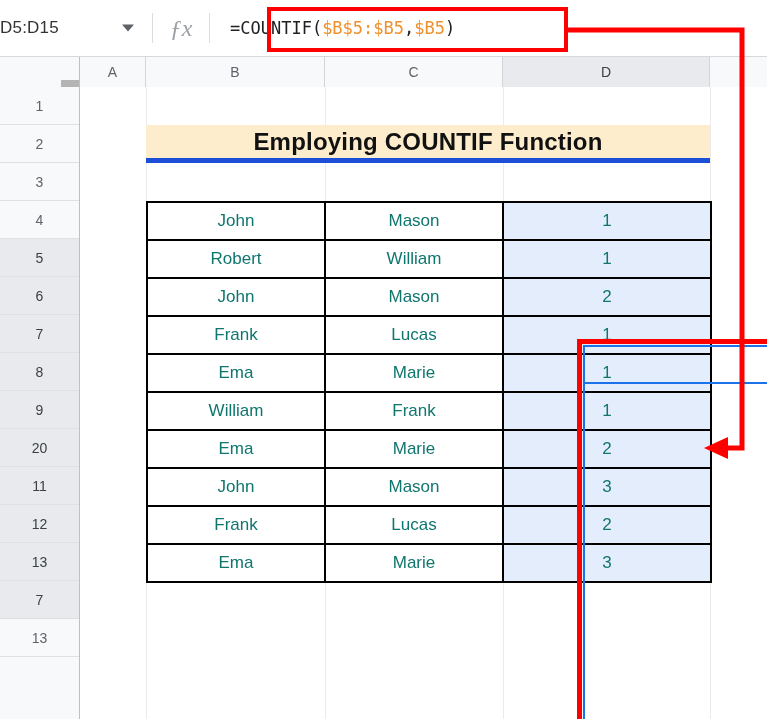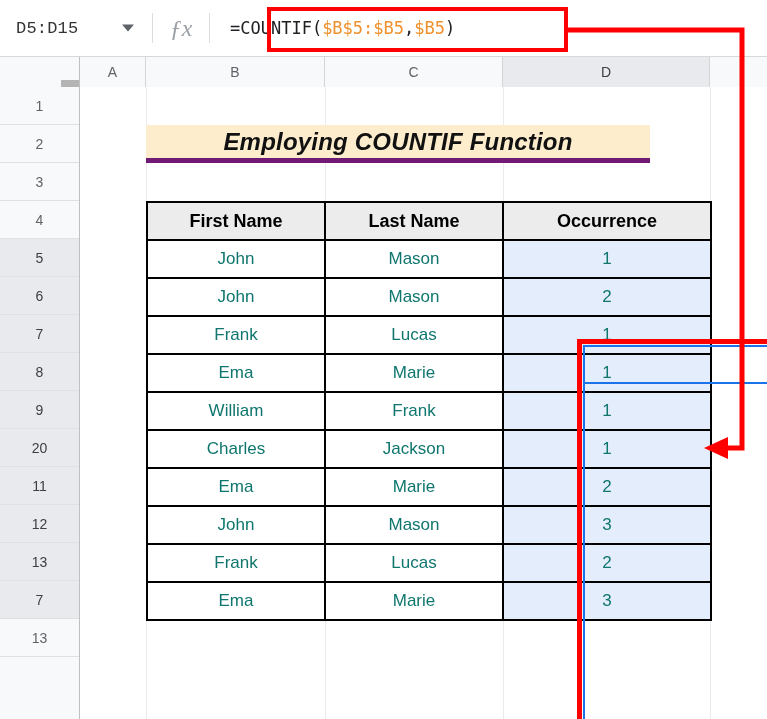--- a/index.html
+++ b/index.html
@@ -12,21 +12,21 @@
   #app { position: relative; width: 767px; height: 719px; background:#fff; }
 
   
   .fbar {
     position:absolute; left:0; top:0; width:767px; height:57px;
     background:#ffffff; display:flex; align-items:center;
     border-bottom:1px solid #d7d8d9;
   }
   .namebox {
     width:152px; height:57px; display:flex; align-items:center;
-    padding-left:16px; position:relative;font-family:Liberation Mono, monospace;
+    position:relative;
   }
   .namebox-text {
     font-size:17px; color:#333; letter-spacing:.2px;
   }
   .namebox-caret {
     position:absolute; right:18px; top:50%; transform:translateY(-50%);
     width:0;height:0; border-left:6px solid transparent;
     border-right:6px solid transparent; border-top:7px solid #5f6368;
   }
   .vdiv { width:1px; height:30px; background:#dadce0; }
@@ -89,23 +89,23 @@
     font-size:14px; color:#5f6368;
     border-bottom:1px solid #e0e0e0; background:#f8f9fa;
   }
   .rh.sel { background:#e8eaed; color:#3c4043; }
 
   .cellarea { position:absolute; left:80px; top:0; right:0; bottom:0; background:#fff; }
   .vline { position:absolute; top:0; bottom:0; width:1px; background:#ebebeb; }
 
   
   .title-cell {
-    position:absolute; left:66px; top:38px; width:504px; height:38px;
-    background:#fdedcd; border-bottom:5px solid #701a75;
-    display:flex; align-items:center; justify-content:center;font-style:italic;
+    position:absolute; left:66px; top:38px; width:564px; height:38px;
+    background:#fdedcd; border-bottom:5px solid #1d4ed8;
+    display:flex; align-items:center; justify-content:center;
   }
   .title-text {
     font-size:24px; font-weight:bold; color:#111; letter-spacing:.2px;
   }
 
   table.data {
     position:absolute; left:66px; top:114px;
     border-collapse:collapse; table-layout:fixed;
   }
   table.data td {
@@ -193,53 +193,48 @@
       <div class="vline" style="left:245px"></div>
       <div class="vline" style="left:423px"></div>
       <div class="vline" style="left:630px"></div>
 
       <div class="title-cell">
         <span class="title-text">Employing COUNTIF Function</span>
       </div>
 
       <table class="data">
         <tbody>
-            <tr class="hdr">
-          <td class="c1">First Name</td>
-          <td class="c2">Last Name</td>
-          <td class="c3">Occurrence</td>
-        </tr>
         <tr>
           <td class="c1">John</td>
           <td class="c2">Mason</td>
+          <td class="c3 occ">1</td>
+        </tr>
+        <tr>
+          <td class="c1">Robert</td>
+          <td class="c2">William</td>
           <td class="c3 occ">1</td>
         </tr>
         <tr>
           <td class="c1">John</td>
           <td class="c2">Mason</td>
           <td class="c3 occ">2</td>
         </tr>
         <tr>
           <td class="c1">Frank</td>
           <td class="c2">Lucas</td>
           <td class="c3 occ">1</td>
         </tr>
         <tr>
           <td class="c1">Ema</td>
           <td class="c2">Marie</td>
           <td class="c3 occ">1</td>
         </tr>
         <tr>
           <td class="c1">William</td>
           <td class="c2">Frank</td>
-          <td class="c3 occ">1</td>
-        </tr>
-        <tr>
-          <td class="c1">Charles</td>
-          <td class="c2">Jackson</td>
           <td class="c3 occ">1</td>
         </tr>
         <tr>
           <td class="c1">Ema</td>
           <td class="c2">Marie</td>
           <td class="c3 occ">2</td>
         </tr>
         <tr>
           <td class="c1">John</td>
           <td class="c2">Mason</td>

